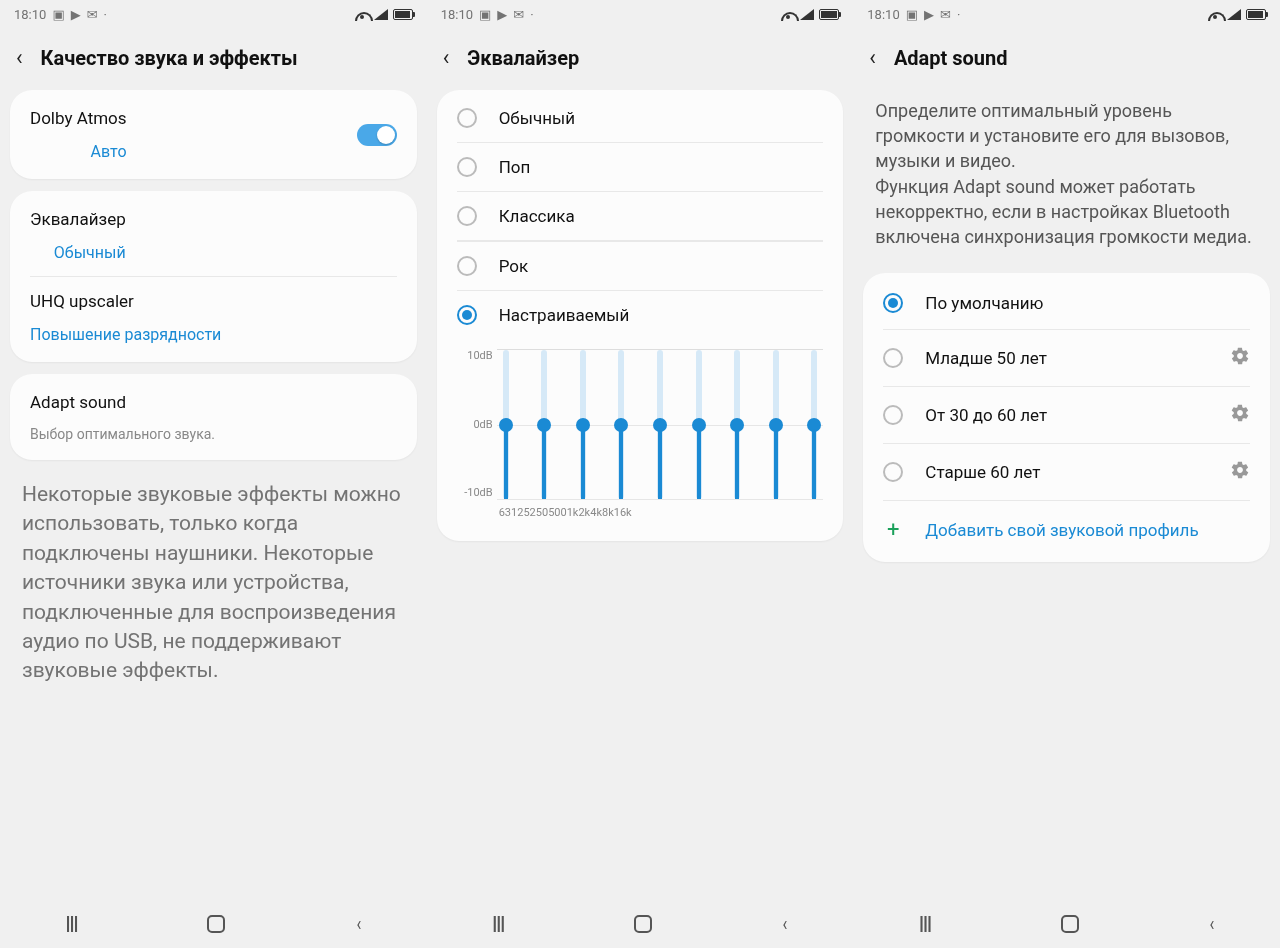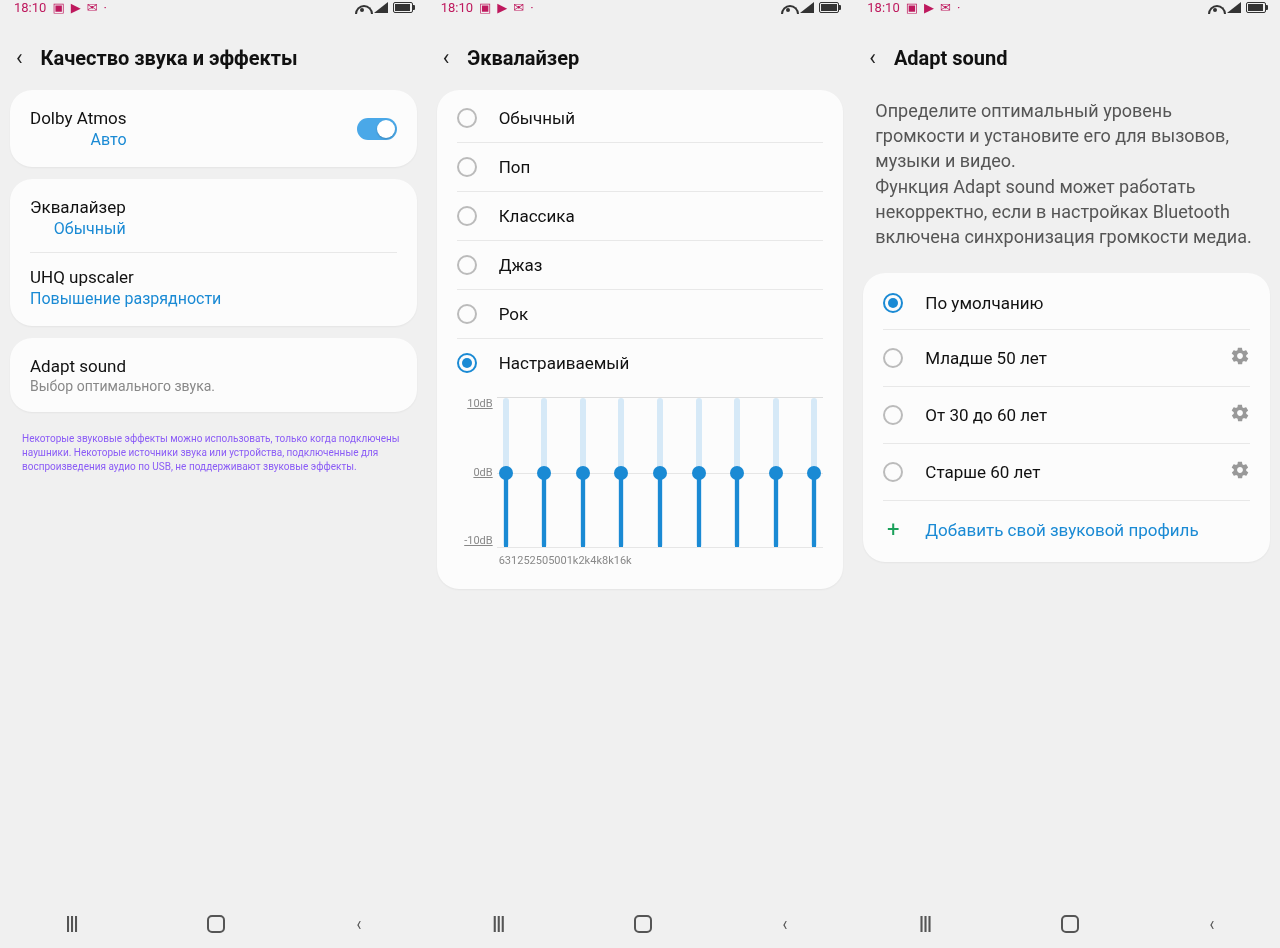--- a/index.html
+++ b/index.html
@@ -15,24 +15,24 @@
     width: 426.66px;
     height: 948px;
     background: #f0f0f0;
     position: relative;
     display: flex;
     flex-direction: column;
   }
   .statusbar {
     height: 28px;
     display: flex;
-    align-items: flex-start;
+    align-items: center;
     padding: 0 14px;
     font-size: 13px;
-    color: #be185d;
+    color: #737373;
     background: #f0f0f0;
     justify-content: space-between;
   }
   .sb-left { display: flex; align-items: center; gap: 6px; }
   .sb-right { display: flex; align-items: center; gap: 5px; }
   .sb-icon { display: inline-block; }
   .header {
     display: flex;
     align-items: center;
     padding: 18px 16px 14px 16px;
@@ -46,38 +46,38 @@
     margin: 6px 10px;
     padding: 4px 0;
     box-shadow: 0 1px 2px rgba(0,0,0,0.05);
   }
   .row {
     padding: 14px 20px;
     display: flex;
     align-items: center;
     justify-content: space-between;
   }
-  .row-texts { display: flex; flex-direction: column; gap: 2px; }
+  .row-texts { display: flex; flex-direction: column; gap: 14px; }
   .row-title { font-size: 17px; color: #111; }
   .row-sub-blue { font-size: 16px; color: #1a8ad4; text-align: right; }
   .row-sub-gray { font-size: 14px; color: #888; }
   .divider { height: 1px; background: #e8e8e8; margin: 0 20px; }
   .toggle {
     width: 40px; height: 22px; background: #4aa8e8; border-radius: 11px;
     position: relative;
   }
   .toggle::after {
     content: ""; position: absolute; right: 2px; top: 2px;
     width: 18px; height: 18px; background: #fff; border-radius: 50%;
     box-shadow: 0 1px 2px rgba(0,0,0,0.2);
   }
   .info-text {
     padding: 14px 22px;
-    font-size: 10px;
-    color: #8b5cf6;
+    font-size: 21px;
+    color: #737373;
     line-height: 1.4;
   }
   .toast {
     position: absolute;
     bottom: 84px;
     left: 22px;
     right: 22px;
     background: #6b6b6b;
     color: #fff;
     padding: 16px 20px;
@@ -122,21 +122,21 @@
   }
   .eq-chart {
     position: relative;
     height: 170px;
     margin-left: 40px;
   }
   .eq-ylabels {
     position: absolute; left: -40px; top: 0; bottom: 20px;
     width: 36px;
     display: flex; flex-direction: column; justify-content: space-between;
-    font-size: 11px; color: #888; text-align: right; text-decoration: underline;
+    font-size: 11px; color: #888; text-align: right;
   }
   .eq-plot {
     position: absolute; left: 0; right: 0; top: 0; bottom: 20px;
     border-top: 1px solid #ddd;
     display: flex; justify-content: space-between;
     padding: 0 6px;
   }
   .eq-grid-h {
     position: absolute; left: 0; right: 0; height: 1px; background: #e6e6e6;
   }
@@ -306,24 +306,20 @@
       <div class="radio-row">
         <span class="radio"></span>
         <span class="radio-label">Поп</span>
       </div>
       <div class="divider"></div>
       <div class="radio-row">
         <span class="radio"></span>
         <span class="radio-label">Классика</span>
       </div>
       <div class="divider"></div>
-      <div class="radio-row">
-        <span class="radio"></span>
-        <span class="radio-label">Джаз</span>
-      </div>
       <div class="divider"></div>
       <div class="radio-row">
         <span class="radio"></span>
         <span class="radio-label">Рок</span>
       </div>
       <div class="divider"></div>
       <div class="radio-row">
         <span class="radio checked"></span>
         <span class="radio-label">Настраиваемый</span>
       </div>

